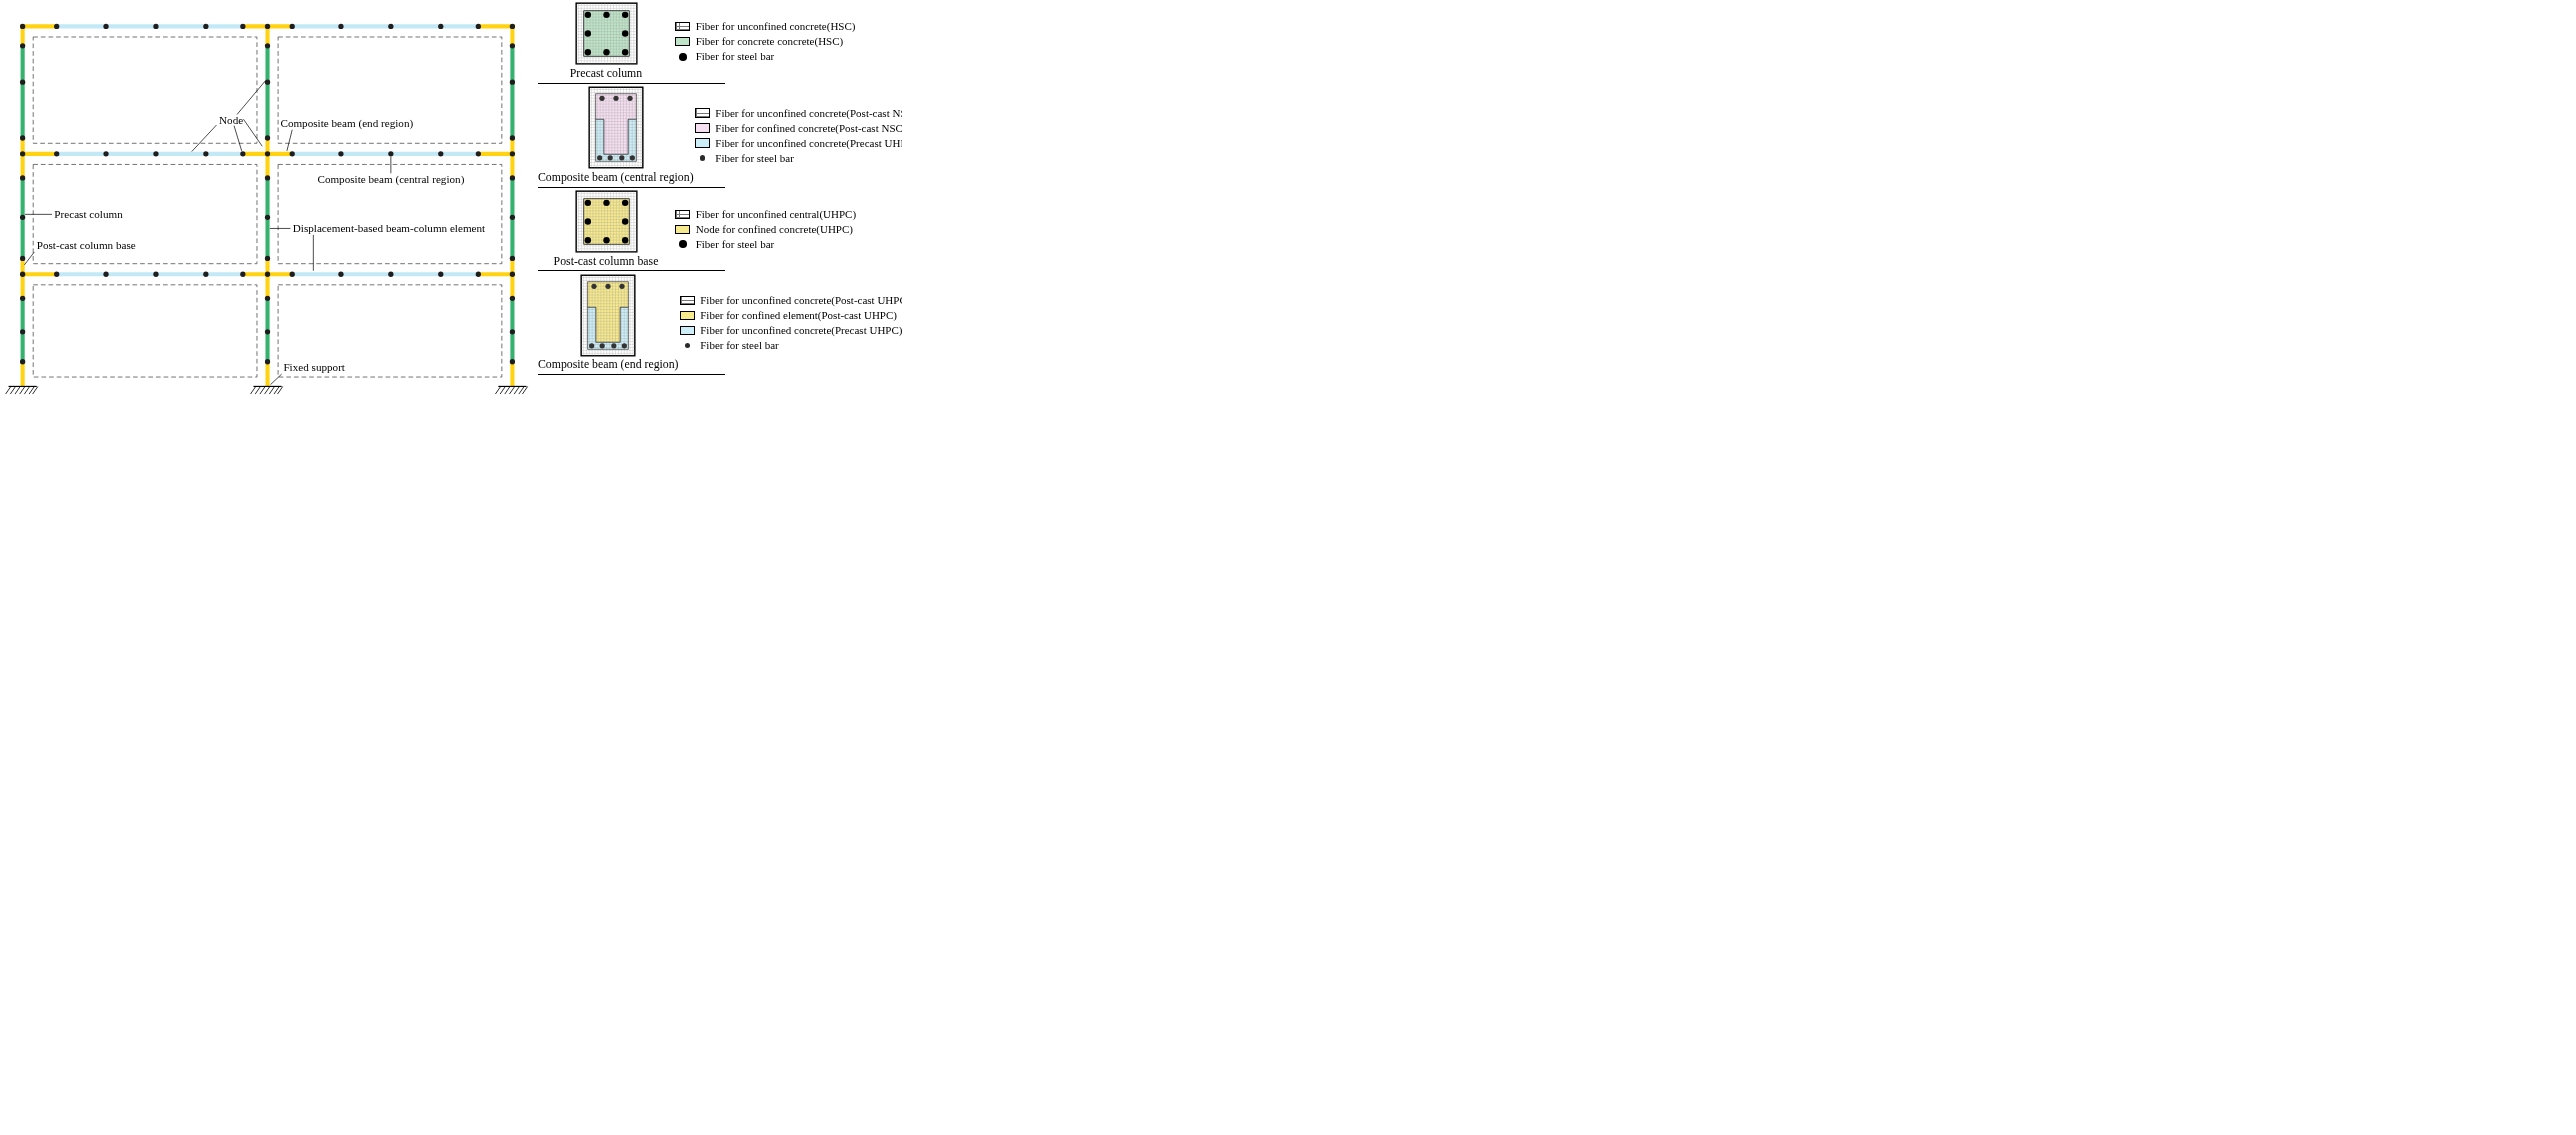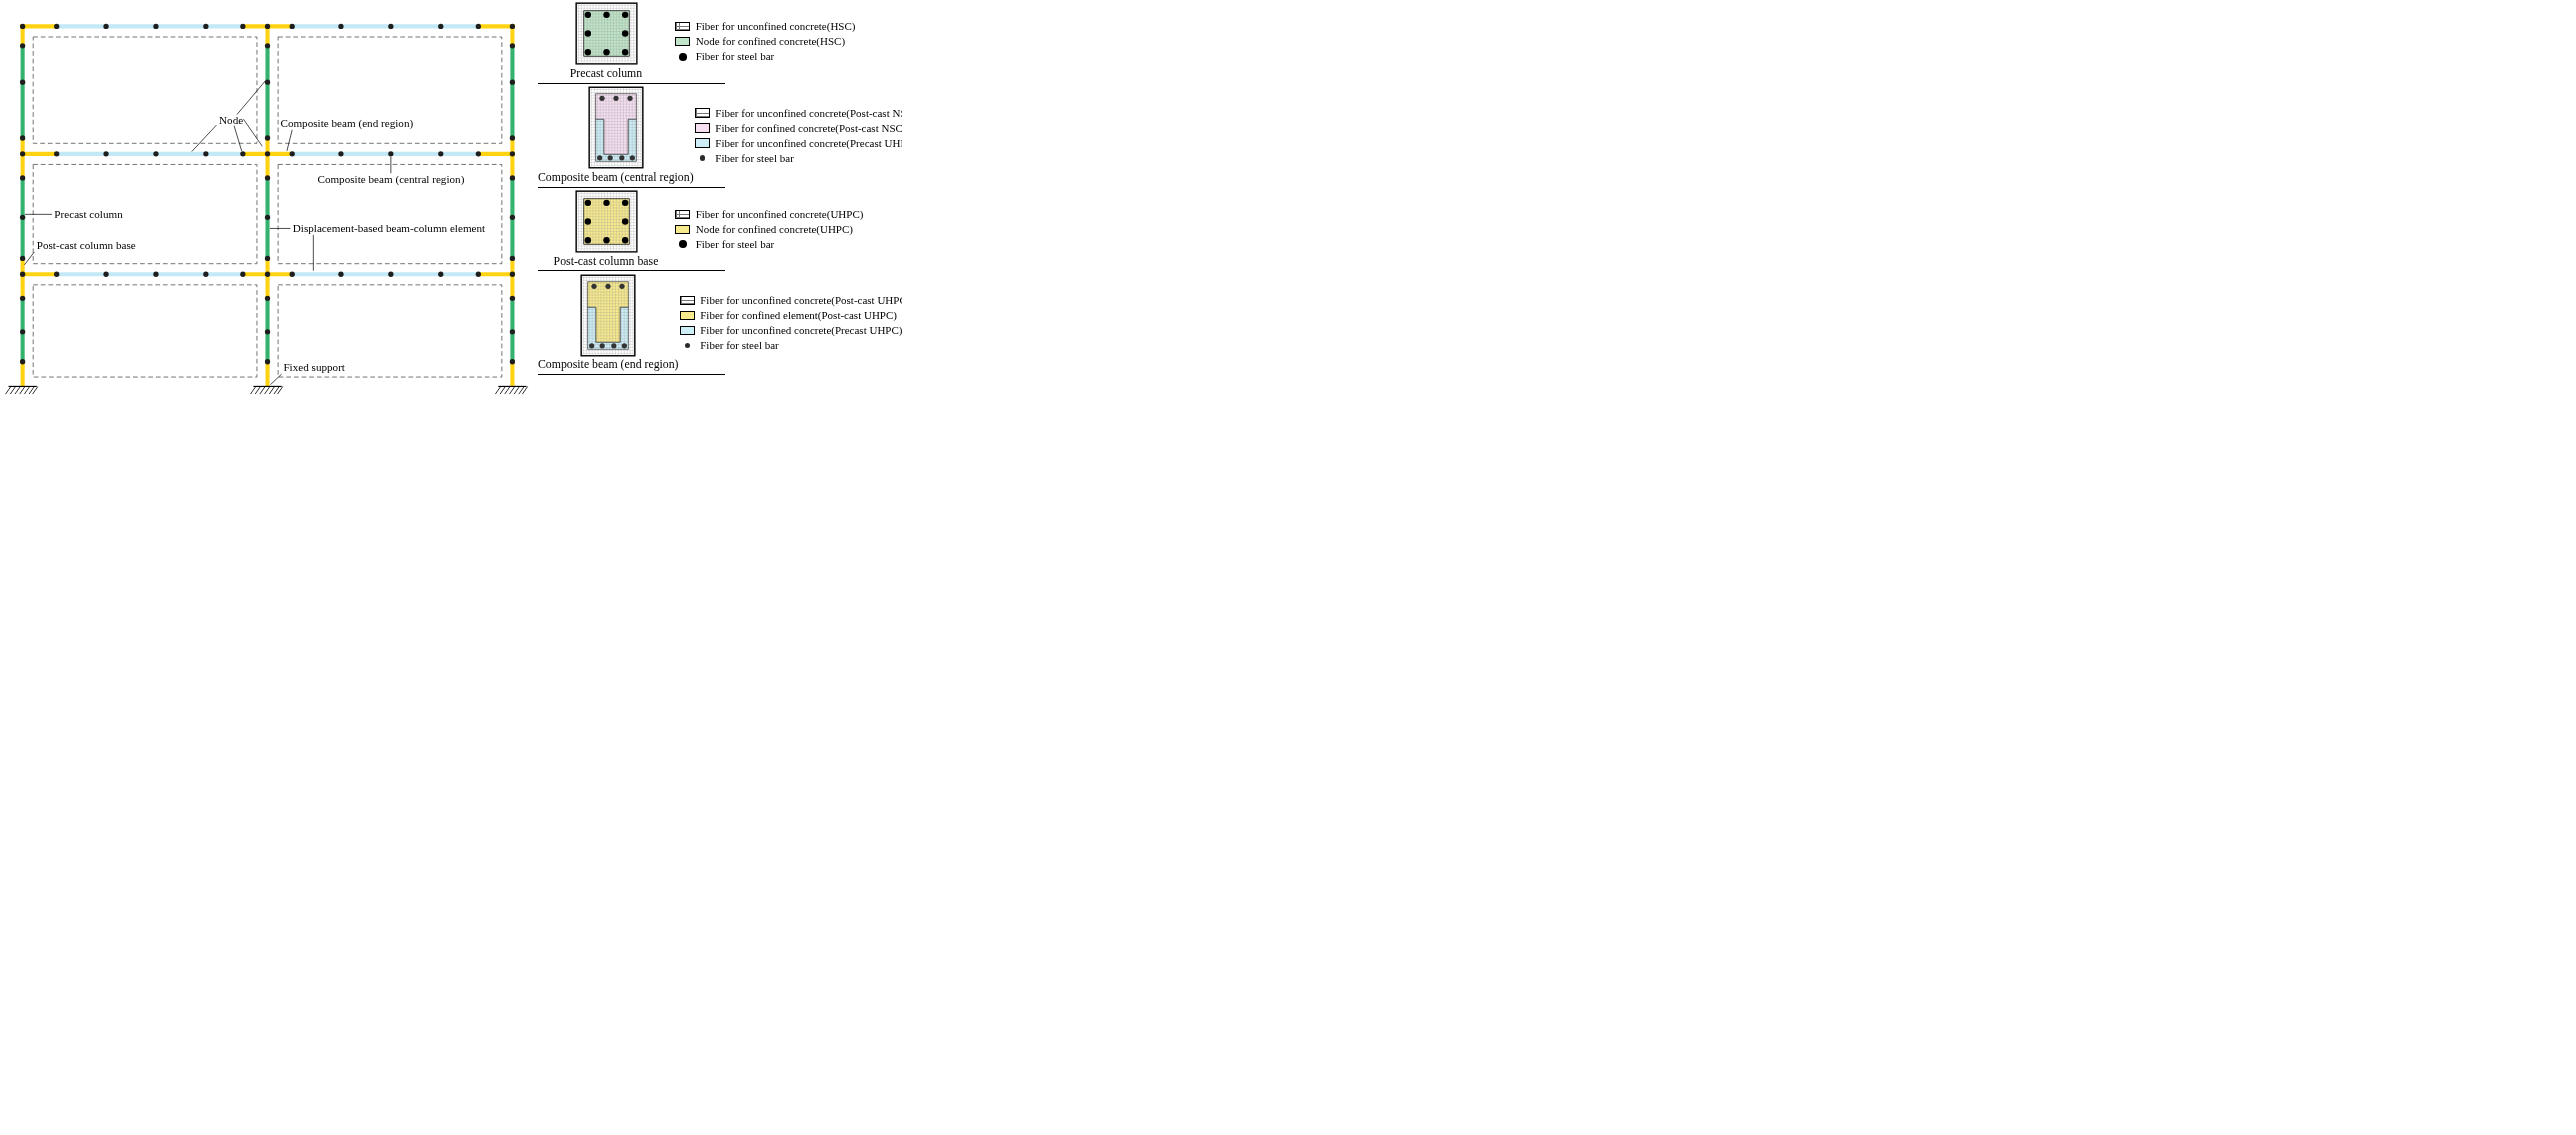--- a/index.html
+++ b/index.html
@@ -228,21 +228,21 @@
         <li class="legend-item">
             <span class="sw">
               <i class="swatch mesh"></i>
             </span>
             <span>Fiber for unconfined concrete(HSC)</span>
           </li>
         <li class="legend-item">
             <span class="sw">
               <i class="swatch fill-green"></i>
             </span>
-            <span>Node for confined concrete(HSC)</span>
+            <span>Fiber for concrete concrete(HSC)</span>
           </li>
         <li class="legend-item">
             <span class="sw">
               <i class="dot large"></i>
             </span>
             <span>Fiber for steel bar</span>
           </li>
       </ul>
     </section>
     <div class="sep"></div>
@@ -324,21 +324,21 @@
               <circle cx="86" cy="86" r="5.5"></circle>
           </g>
         </svg>
         <div class="legend-caption">Post-cast column base</div>
       </div>
       <ul class="legend-items">
         <li class="legend-item">
             <span class="sw">
               <i class="swatch mesh"></i>
             </span>
-            <span>Fiber for unconfined concrete(UHPC)</span>
+            <span>Fiber for unconfined central(UHPC)</span>
           </li>
         <li class="legend-item">
             <span class="sw">
               <i class="swatch fill-yellow"></i>
             </span>
             <span>Node for confined concrete(UHPC)</span>
           </li>
         <li class="legend-item">
             <span class="sw">
               <i class="dot large"></i>

